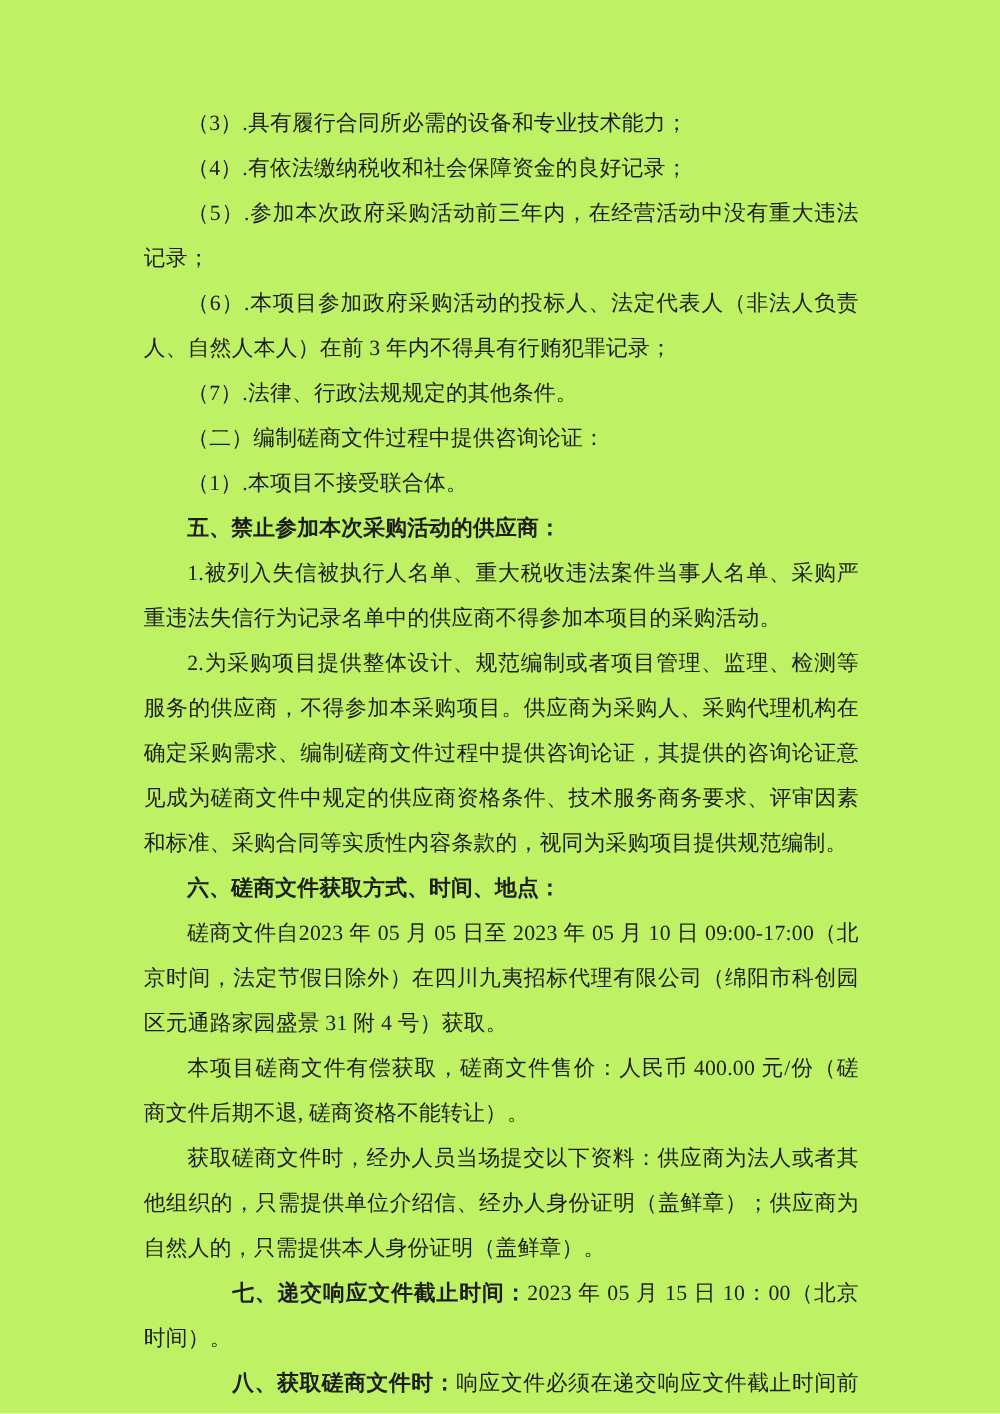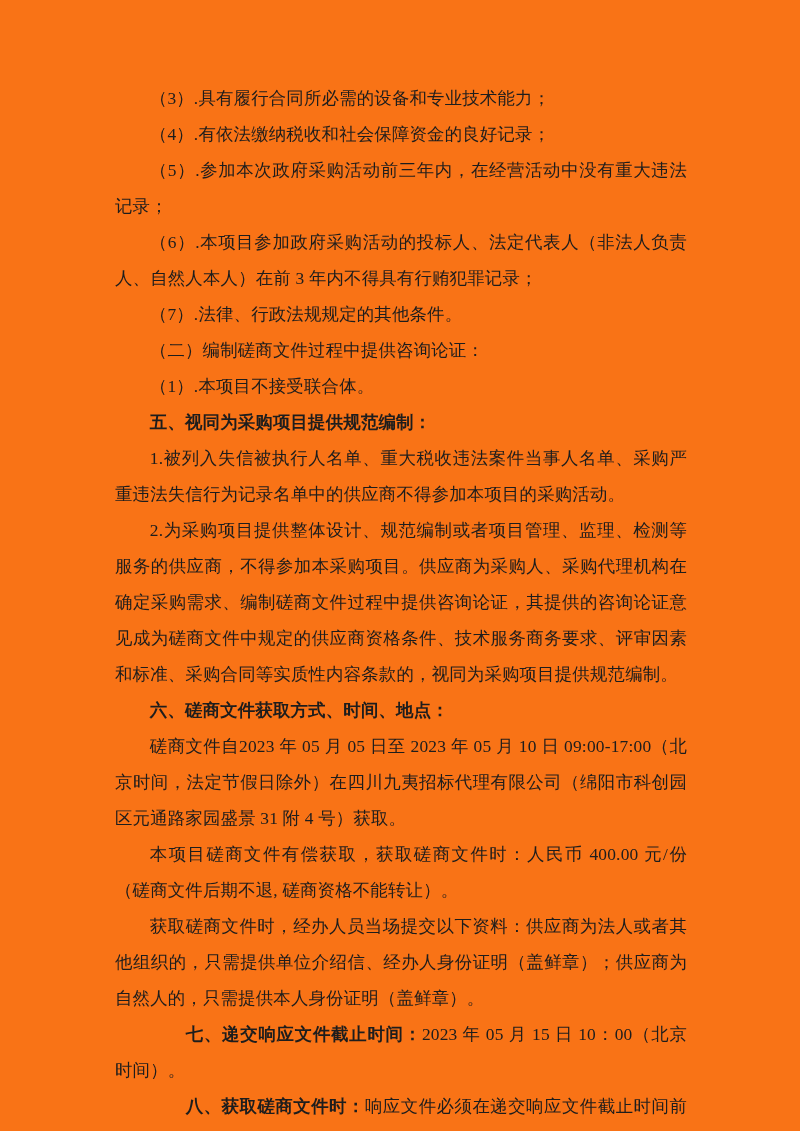--- a/index.html
+++ b/index.html
@@ -8,21 +8,21 @@
     background: #ffffff;
   }
   body {
     font-family: "Liberation Serif", "DejaVu Serif", serif;
     color: #1a1a1a;
   }
   #page {
     position: relative;
     width: 800px;
     height: 1131px;
-    background: #f97316;
+    background: #bef264;
     overflow: hidden;
     box-sizing: border-box;
   }
   #content {
     position: absolute;
     left: 115px;
     top: 80px;
     width: 572px;
   }
   p.line {
@@ -60,31 +60,31 @@
     <p class="line indent">（5）.参加本次政府采购活动前三年内，在经营活动中没有重大违法记录；</p>
 
     <p class="line indent">（6）.本项目参加政府采购活动的投标人、法定代表人（非法人负责人、自然人本人）在前 3 年内不得具有行贿犯罪记录；</p>
 
     <p class="line indent">（7）.法律、行政法规规定的其他条件。</p>
 
     <p class="line indent">（二）编制磋商文件过程中提供咨询论证：</p>
 
     <p class="line indent">（1）.本项目不接受联合体。</p>
 
-    <p class="line indent bold">五、视同为采购项目提供规范编制：</p>
+    <p class="line indent bold">五、禁止参加本次采购活动的供应商：</p>
 
     <p class="line indent">1.被列入失信被执行人名单、重大税收违法案件当事人名单、采购严重违法失信行为记录名单中的供应商不得参加本项目的采购活动。</p>
 
     <p class="line indent">2.为采购项目提供整体设计、规范编制或者项目管理、监理、检测等服务的供应商，不得参加本采购项目。供应商为采购人、采购代理机构在确定采购需求、编制磋商文件过程中提供咨询论证，其提供的咨询论证意见成为磋商文件中规定的供应商资格条件、技术服务商务要求、评审因素和标准、采购合同等实质性内容条款的，视同为采购项目提供规范编制。</p>
 
     <p class="line indent bold">六、磋商文件获取方式、时间、地点：</p>
 
     <p class="line indent"><span>磋商文件自</span><span class="uline">2023 年 05 月 05 日至 2023 年 05 月 10 日 09:00-17:00</span><span>（北京时间，法定节假日除外）在四川九夷招标代理有限公司（绵阳市科创园区元通路家园盛景 31 附 4 号）获取。</span></p>
 
-    <p class="line indent"><span>本项目磋商文件有偿获取，获取磋商文件时：</span><span class="uline">人民币 400.00 元/份</span><span>（磋商文件后期不退, 磋商资格不能转让）。</span></p>
+    <p class="line indent"><span>本项目磋商文件有偿获取，磋商文件售价：</span><span class="uline">人民币 400.00 元/份</span><span>（磋商文件后期不退, 磋商资格不能转让）。</span></p>
 
     <p class="line indent">获取磋商文件时，经办人员当场提交以下资料：供应商为法人或者其他组织的，只需提供单位介绍信、经办人身份证明（盖鲜章）；供应商为自然人的，只需提供本人身份证明（盖鲜章）。</p>
 
     <p class="line indent"><span class="bold">七、递交响应文件截止时间：</span><span class="uline">2023 年 05 月 15 日 10：00（北京时间）。</span></p>
 
     <p class="line indent"><span class="bold">八、获取磋商文件时：</span><span>响应文件必须在递交响应文件截止时间前送达磋商地点。逾期送达、密封和标注错误的响应文件，四川九夷招标代理有限公司恕不接收。本次采购不接收邮寄的响应文件。</span></p>
 
   </div>
 </div>
 

